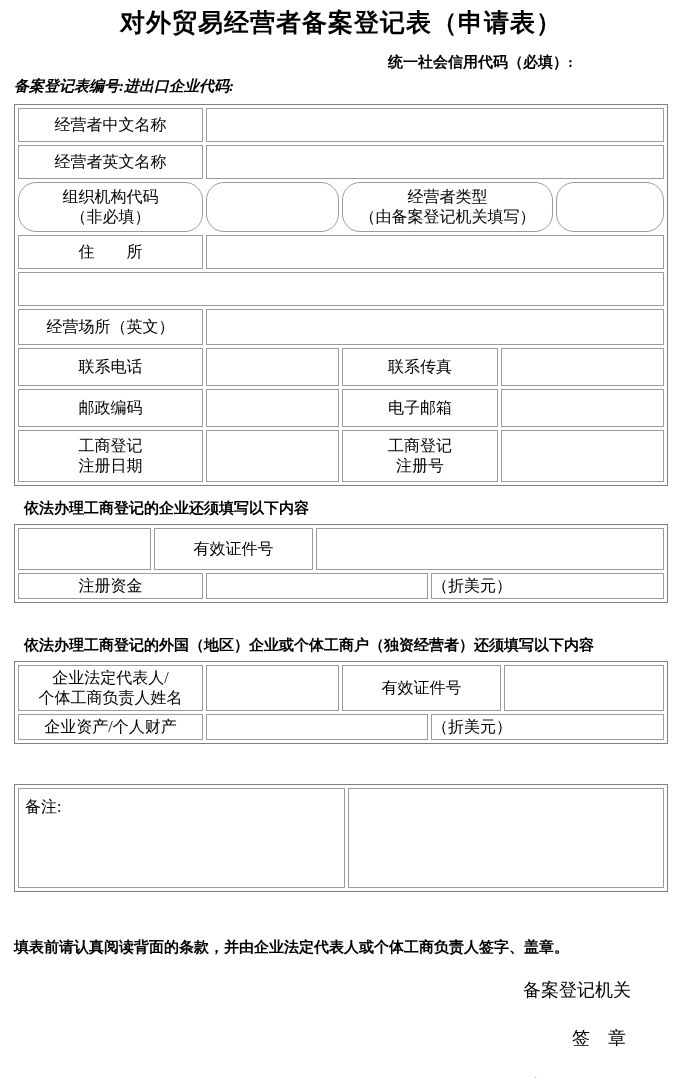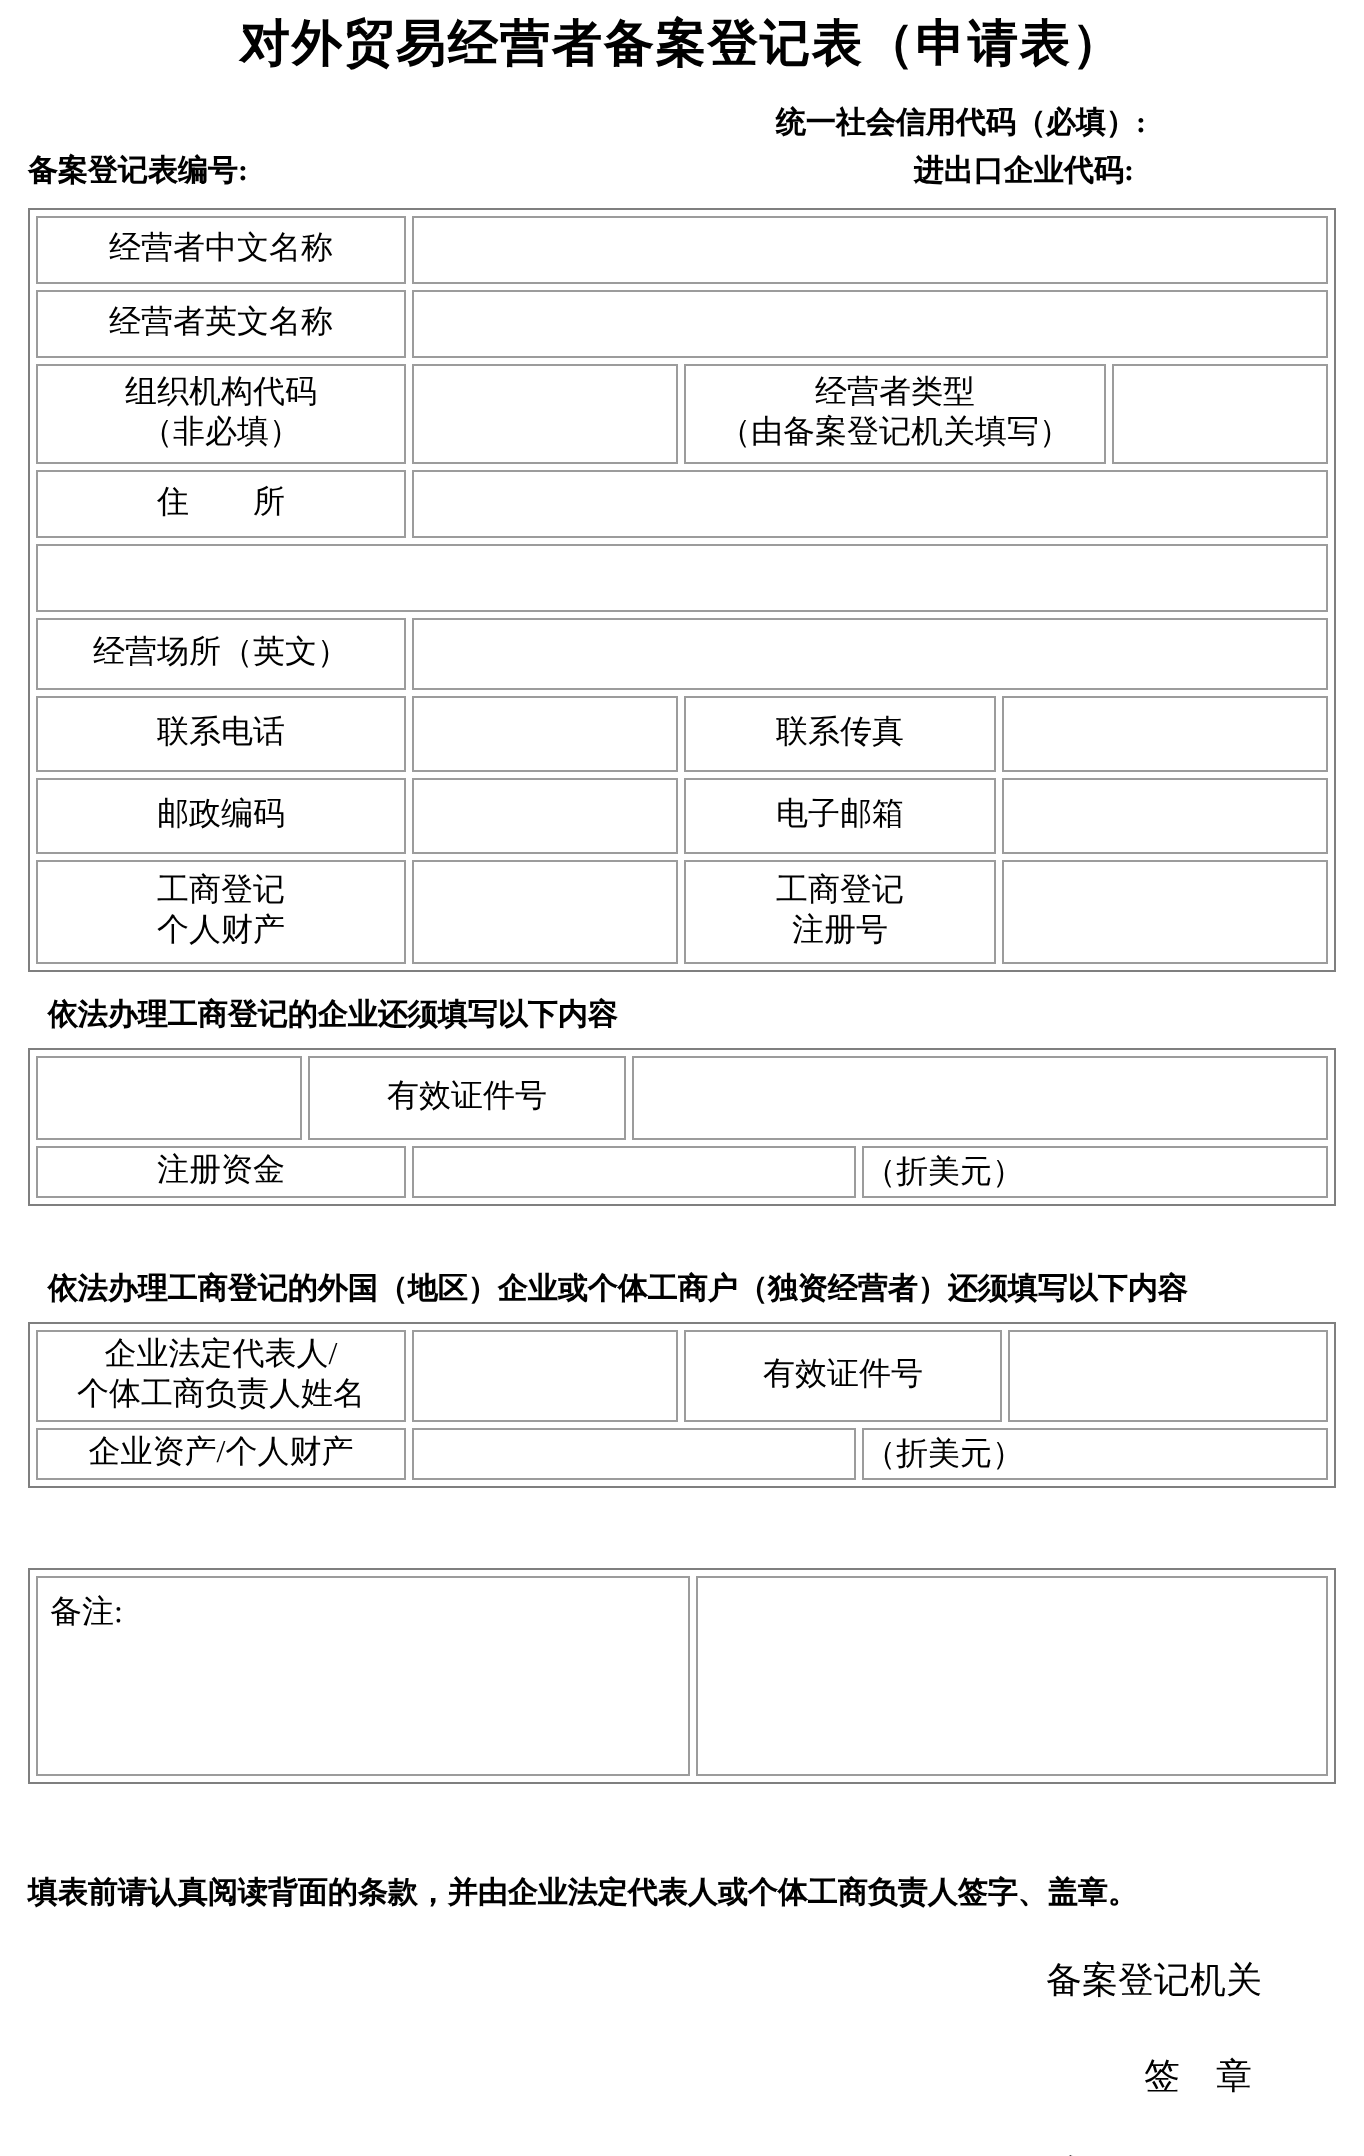--- a/index.html
+++ b/index.html
@@ -23,25 +23,25 @@
     margin-top: 14px;
     text-align: right;
     padding-right: 95px;
     font-size: 15px;
     font-weight: bold;
     line-height: 20px;
   }
   .hdr-line2 {
     margin-top: 4px;
     display: flex;
-    justify-content: space-between;
     padding-right: 101px;
     font-size: 15px;
     font-weight: bold;
     line-height: 20px;
+    font-style: italic;
   }
   
   .tbl {
     border: 1px solid #7f7f7f;
     padding: 3px;
     display: flex;
     flex-direction: column;
     gap: 3px;
     background: #fff;
   }
@@ -65,21 +65,21 @@
   .w2  { width: 133px; }   
   .w3  { width: 156px; }   
   .w3w { width: 211px; }   
   .w3b { width: 159px; }   
   .wmid{ width: 222px; }   
   .wrem{ width: 327px; }   
   
   .h34 { height: 34px; }
   .h36 { height: 36px; }
   .h38 { height: 38px; }
-  .h50 { height: 50px; }
+  .h50 { height: 50px; border-radius: 18px; }
   .h52 { height: 52px; }
   .h42 { height: 42px; }
   .h46 { height: 46px; }
   .h26 { height: 26px; }
   .h100{ height: 100px; }
   .tbl1 { margin-top: 8px; }
   .sec-heading {
     margin-top: 14px;
     margin-left: 10px;
     font-size: 15px;
@@ -189,21 +189,21 @@
     <div class="cell w2 h38"></div>
     <div class="cell lab w3 h38">
       <span>电子邮箱</span>
     </div>
     <div class="cell val h38"></div>
   </div>
 
   <div class="trow">
     <div class="cell lab w1 h52">
       <span>工商登记</span>
-      <span>个人财产</span>
+      <span>注册日期</span>
     </div>
     <div class="cell w2 h52"></div>
     <div class="cell lab w3 h52">
       <span>工商登记</span>
       <span>注册号</span>
     </div>
     <div class="cell val h52"></div>
   </div>
 
 </div>

